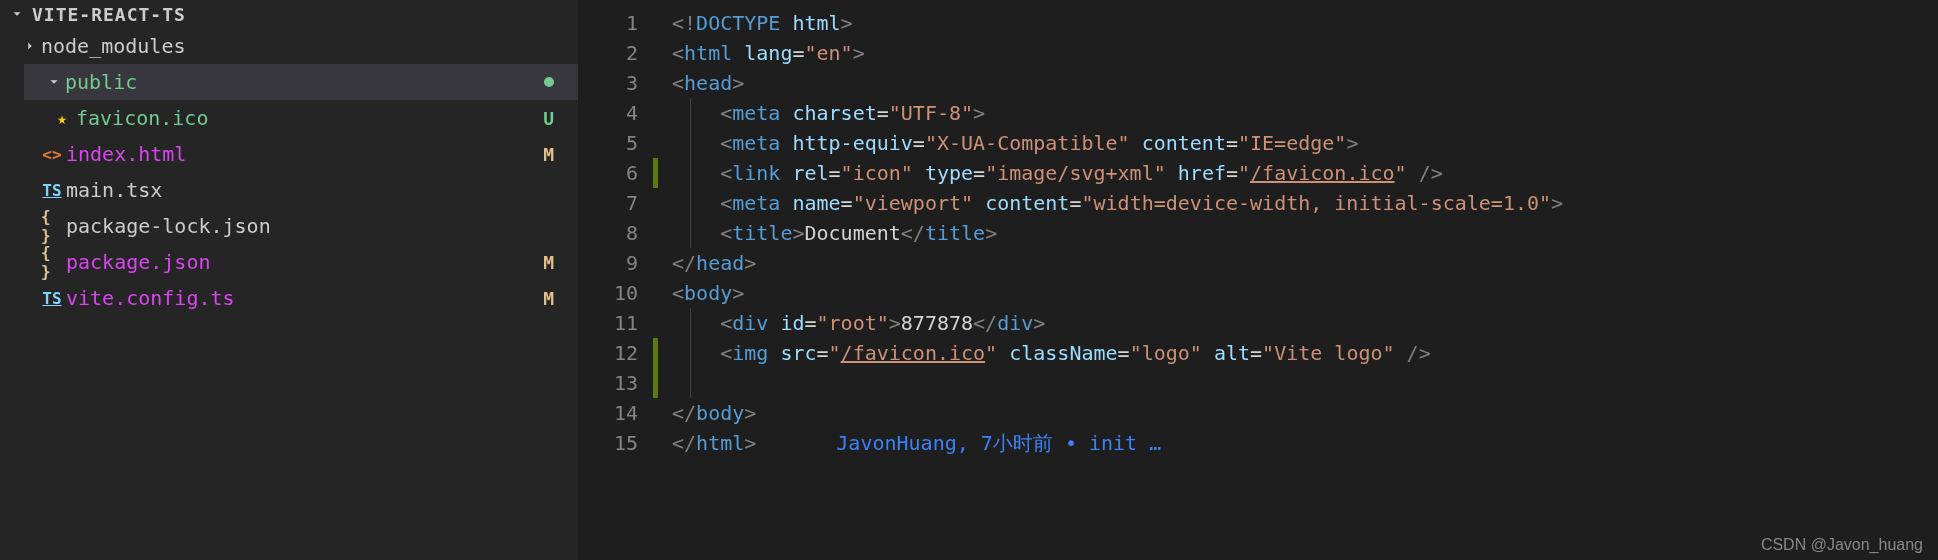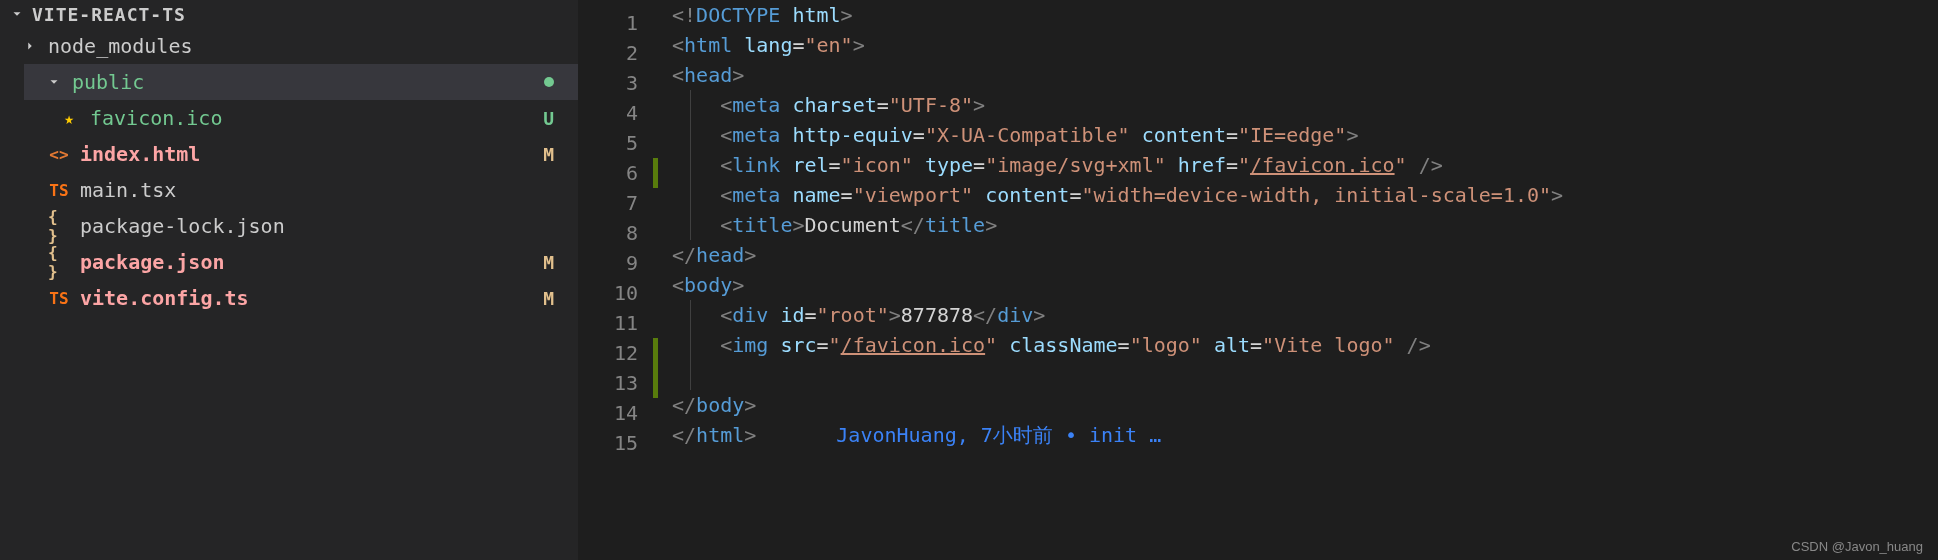--- a/index.html
+++ b/index.html
@@ -30,27 +30,27 @@
   letter-spacing: 1px;
   gap: 8px;
 }
 .tree-item {
   display: flex;
   align-items: center;
   height: 36px;
   padding-left: 22px;
   padding-right: 24px;
   cursor: pointer;
-  gap: 10px;
+  gap: 3px;
 }
 .tree-item.selected { background: #37373d; margin-left: 24px; }
 .tree-item.indent-1 { padding-left: 32px; }
 .tree-item .label { flex: 1; color: #cccccc; }
 .tree-item .label.green { color: #73c991; }
-.tree-item .label.yellow { color: #fca5a5; font-weight: bold; }
+.tree-item .label.yellow { color: #d946ef; }
 .tree-item .chevron {
   width: 16px;
   height: 16px;
   display: inline-flex;
   align-items: center;
   justify-content: center;
   color: #cccccc;
   flex-shrink: 0;
 }
 .tree-item .file-icon {
@@ -107,21 +107,21 @@
 .mod-bar {
   position: absolute;
   right: -10px;
   top: 0;
   bottom: 0;
   width: 5px;
   background: #587c0c;
 }
 .code-area {
   flex: 1;
-  padding-top: 0;
+  padding-top: 8px;
   padding-left: 24px;
   white-space: pre;
 }
 .code-line {
   height: 30px;
   line-height: 30px;
   position: relative;
 }
 .indent-guide {
   position: absolute;
@@ -135,32 +135,32 @@
 .t-tag { color: #569cd6; }
 .t-attr { color: #9cdcfe; }
 .t-str { color: #ce9178; }
 .t-text { color: #d4d4d4; }
 .t-underline { text-decoration: underline; margin-top: 20px; }
 .watermark {
   position: absolute;
   right: 15px;
   bottom: 6px;
   color: #888;
-  font-size: 13px;
+  font-size: 16px;
   font-family: sans-serif;
 }
 .blame {
   color: #3b82f6;
   font-style: normal;
   padding-left: 80px;
 }
 .icon-star { color: #ffcc00; }
 .icon-diamond { color: #656565; }
 .icon-brackets-yellow { color: #e2c08d; }
-.icon-ts { color: #f97316; font-size: 14px; font-weight: bold; }
+.icon-ts { color: #7dd3fc; font-size: 14px; font-weight: bold; text-decoration: underline; }
 .icon-orange-brackets { color: #e37933; }
 </style>
 </head>
 <body>
 
 <div class="sidebar">
   <div class="project-title">
     <span>
       <svg width="14" height="14" viewBox="0 0 16 16">
           <path fill="currentColor" d="M4 6l4 4 4-4z"></path>

